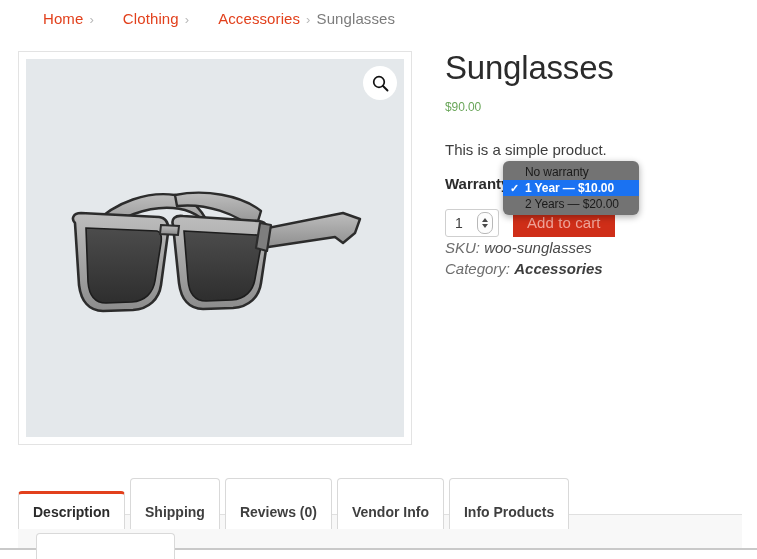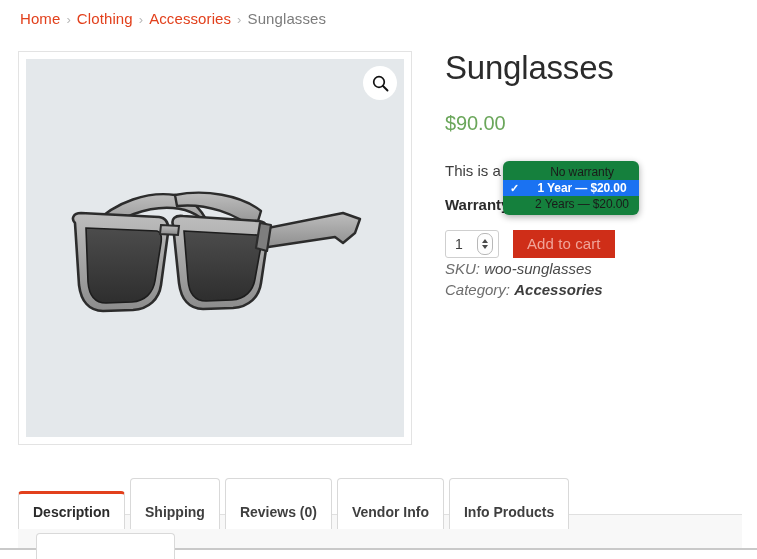--- a/index.html
+++ b/index.html
@@ -23,20 +23,21 @@
     left: 20px;
     top: 8px;
     font-size: 15px;
     line-height: 22px;
     letter-spacing: .1px;
     white-space: nowrap;
   }
   .breadcrumb a {
     color: #e2401c;
     text-decoration: none;
+    margin-left: 23px;
   }
   .breadcrumb .sep {
     color: #b9b9b9;
     font-size: 13px;
     margin: 0 6px;
   }
   .breadcrumb .current {
     color: #7c7c7c;
   }
 
@@ -88,22 +89,22 @@
   }
   .product-title {
     font-size: 33px;
     font-weight: 400;
     line-height: 40px;
     color: #2b2b2b;
     margin: 0;
     letter-spacing: -.2px;
   }
   .price {
-    margin-top: 24px;
-    font-size: 20px;
+    margin-top: 12px;
+    font-size: 12px;
     color: #6aa65a;
     letter-spacing: -.1px;
   }
   .short-desc {
     margin-top: 25px;
     font-size: 15px;
     line-height: 22px;
     color: #3d3d3d;
   }
 
@@ -191,28 +192,27 @@
   }
   .meta .label { color: #6d6d6d; }
   .meta .value-strong { font-weight: bold; color: #3d3d3d; }
 
   
   .select-popup {
     position: absolute;
     left: 503px;
     top: 161px;
     width: 136px;
-    background: #15803d;
+    background: #737373;
     border-radius: 6px;
     box-shadow: 0 2px 7px rgba(0,0,0,.33);
     padding: 3px 0;
     box-sizing: border-box;
     z-index: 40;
     font-size: 12px;
-    text-align: center;
   }
   .select-option {
     height: 16px;
     line-height: 16px;
     padding-left: 22px;
     color: #1a1a1a;
     white-space: nowrap;
     position: relative;
     cursor: default;
     letter-spacing: -.1px;
@@ -389,21 +389,21 @@
     </div>
   </div>
 </div>
 
 <div class="select-popup">
   <div class="select-option">
     <span>No warranty</span>
   </div>
   <div class="select-option selected">
     <span class="check">✓</span>
-    <span>1 Year — $20.00</span>
+    <span>1 Year — $10.00</span>
   </div>
   <div class="select-option">
     <span>2 Years — $20.00</span>
   </div>
 </div>
 
 <div class="panel"></div>
 
 <div class="tabs-wrap">
   <ul class="tabs">

